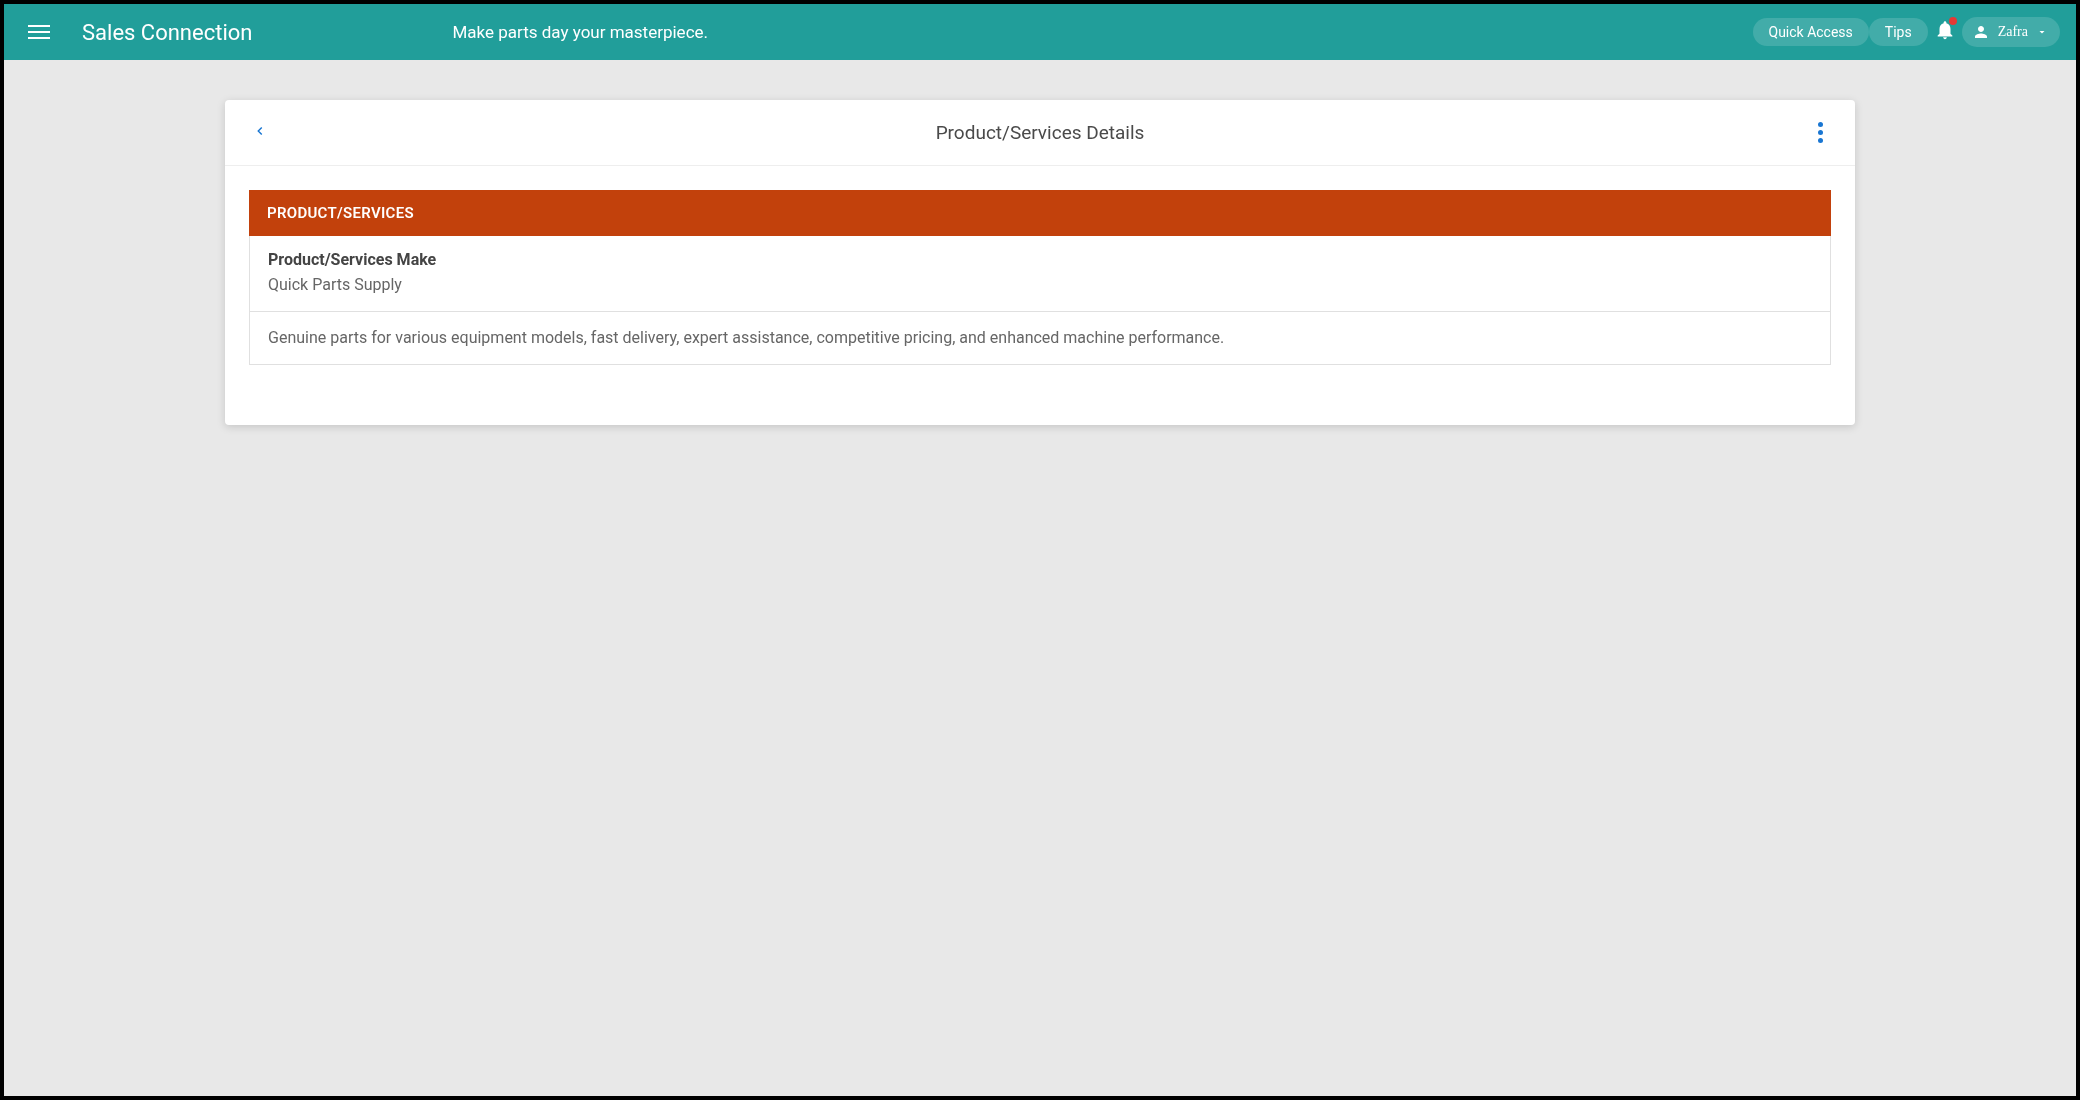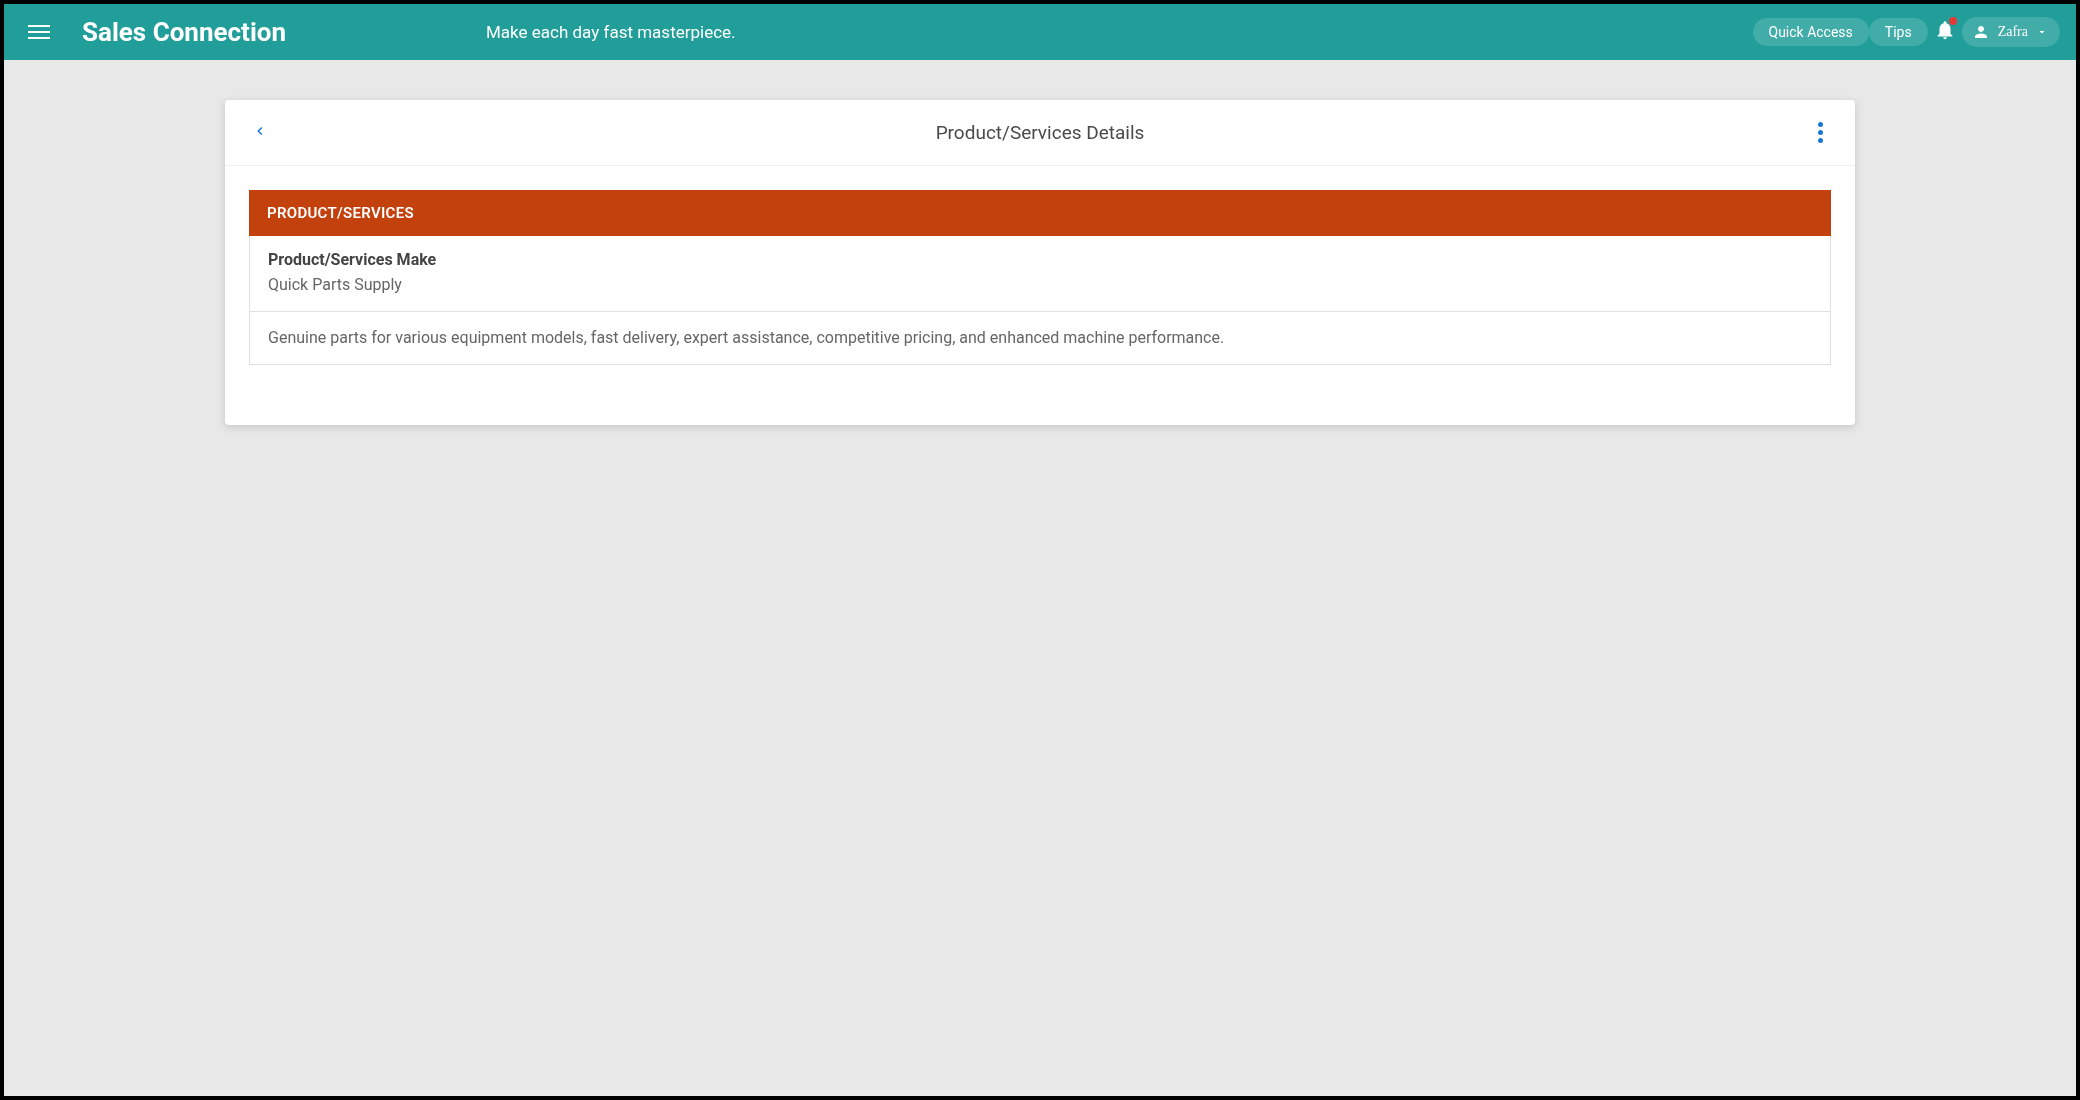--- a/index.html
+++ b/index.html
@@ -32,22 +32,22 @@
       padding: 8px;
       margin-right: 24px;
     }
     .hamburger span {
       display: block;
       width: 22px;
       height: 2px;
       background: #fff;
     }
     .app-title {
-      font-size: 26px;
-      font-weight: 700;
+      font-size: 22px;
+      font-weight: 400;
       margin-right: 200px;
     }
     .tagline {
       font-size: 17px;
       color: #fff;
       font-weight: 400;
     }
     .topbar-right {
       margin-left: auto;
       display: flex;
@@ -187,21 +187,21 @@
 </head>
 <body>
 
 <div class="topbar">
   <div class="hamburger">
     <span></span>
       <span></span>
       <span></span>
   </div>
   <div class="app-title">Sales Connection</div>
-  <div class="tagline">Make each day fast masterpiece.</div>
+  <div class="tagline">Make parts day your masterpiece.</div>
   <div class="topbar-right">
     <div class="pill-button">Quick Access</div>
     <div class="pill-button">Tips</div>
     <div class="bell-container">
       <svg class="bell-icon-svg" viewBox="0 0 24 24">
         <path d="M12 22c1.1 0 2-.9 2-2h-4c0 1.1.9 2 2 2zm6-6v-5c0-3.07-1.63-5.64-4.5-6.32V4c0-.83-.67-1.5-1.5-1.5S10.5 3.17 10.5 4v.68C7.64 5.36 6 7.92 6 11v5l-2 2v1h16v-1l-2-2z"></path>
       </svg>
       <div class="bell-dot"></div>
     </div>
     <div class="user-pill">

